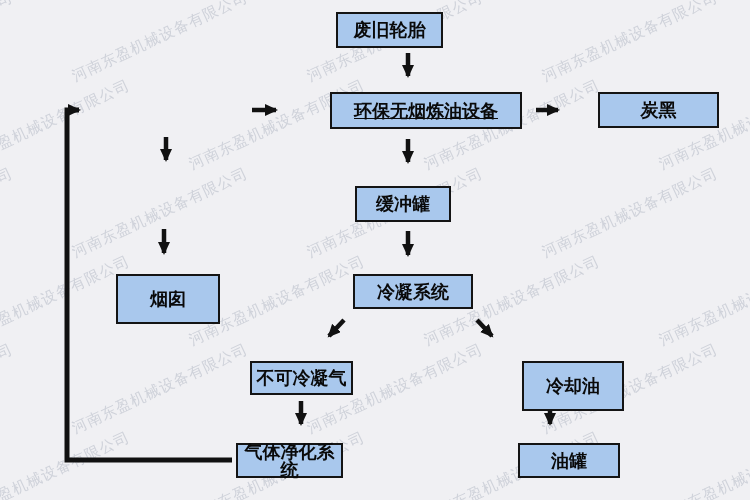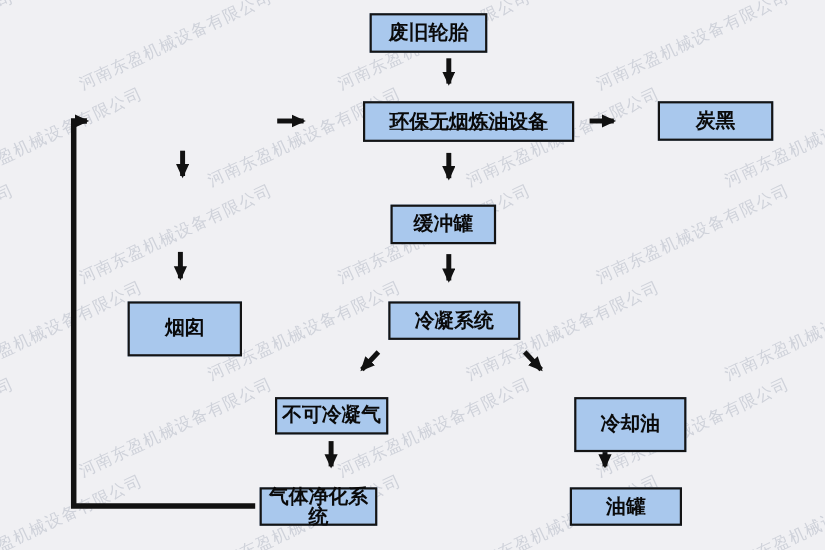--- a/index.html
+++ b/index.html
@@ -95,21 +95,21 @@
       <line x1="550" y1="401" x2="550" y2="424" marker-end="url(#ah)"></line>
       <path d="M 232 460 L 67 460 L 67 110 L 79 110" stroke-width="5" marker-end="url(#ah)"></path>
     </g>
   </svg>
 
   <div class="node" style="left:336px;top:12px;width:107px;height:36px;">废旧轮胎</div>
 
 
   <div class="node" style="left:330px;top:92px;width:192px;height:37px;text-decoration:underline;">环保无烟炼油设备</div>
 
-  <div class="node" style="left:598px;top:92px;width:105px;height:36px;">炭黑</div>
+  <div class="node" style="left:598px;top:92px;width:121px;height:36px;">炭黑</div>
 
 
   <div class="node" style="left:355px;top:186px;width:96px;height:36px;">缓冲罐</div>
 
   <div class="node" style="left:116px;top:274px;width:104px;height:50px;">烟囱</div>
 
   <div class="node" style="left:353px;top:274px;width:120px;height:35px;">冷凝系统</div>
 
   <div class="node" style="left:250px;top:361px;width:103px;height:34px;">不可冷凝气</div>
 

